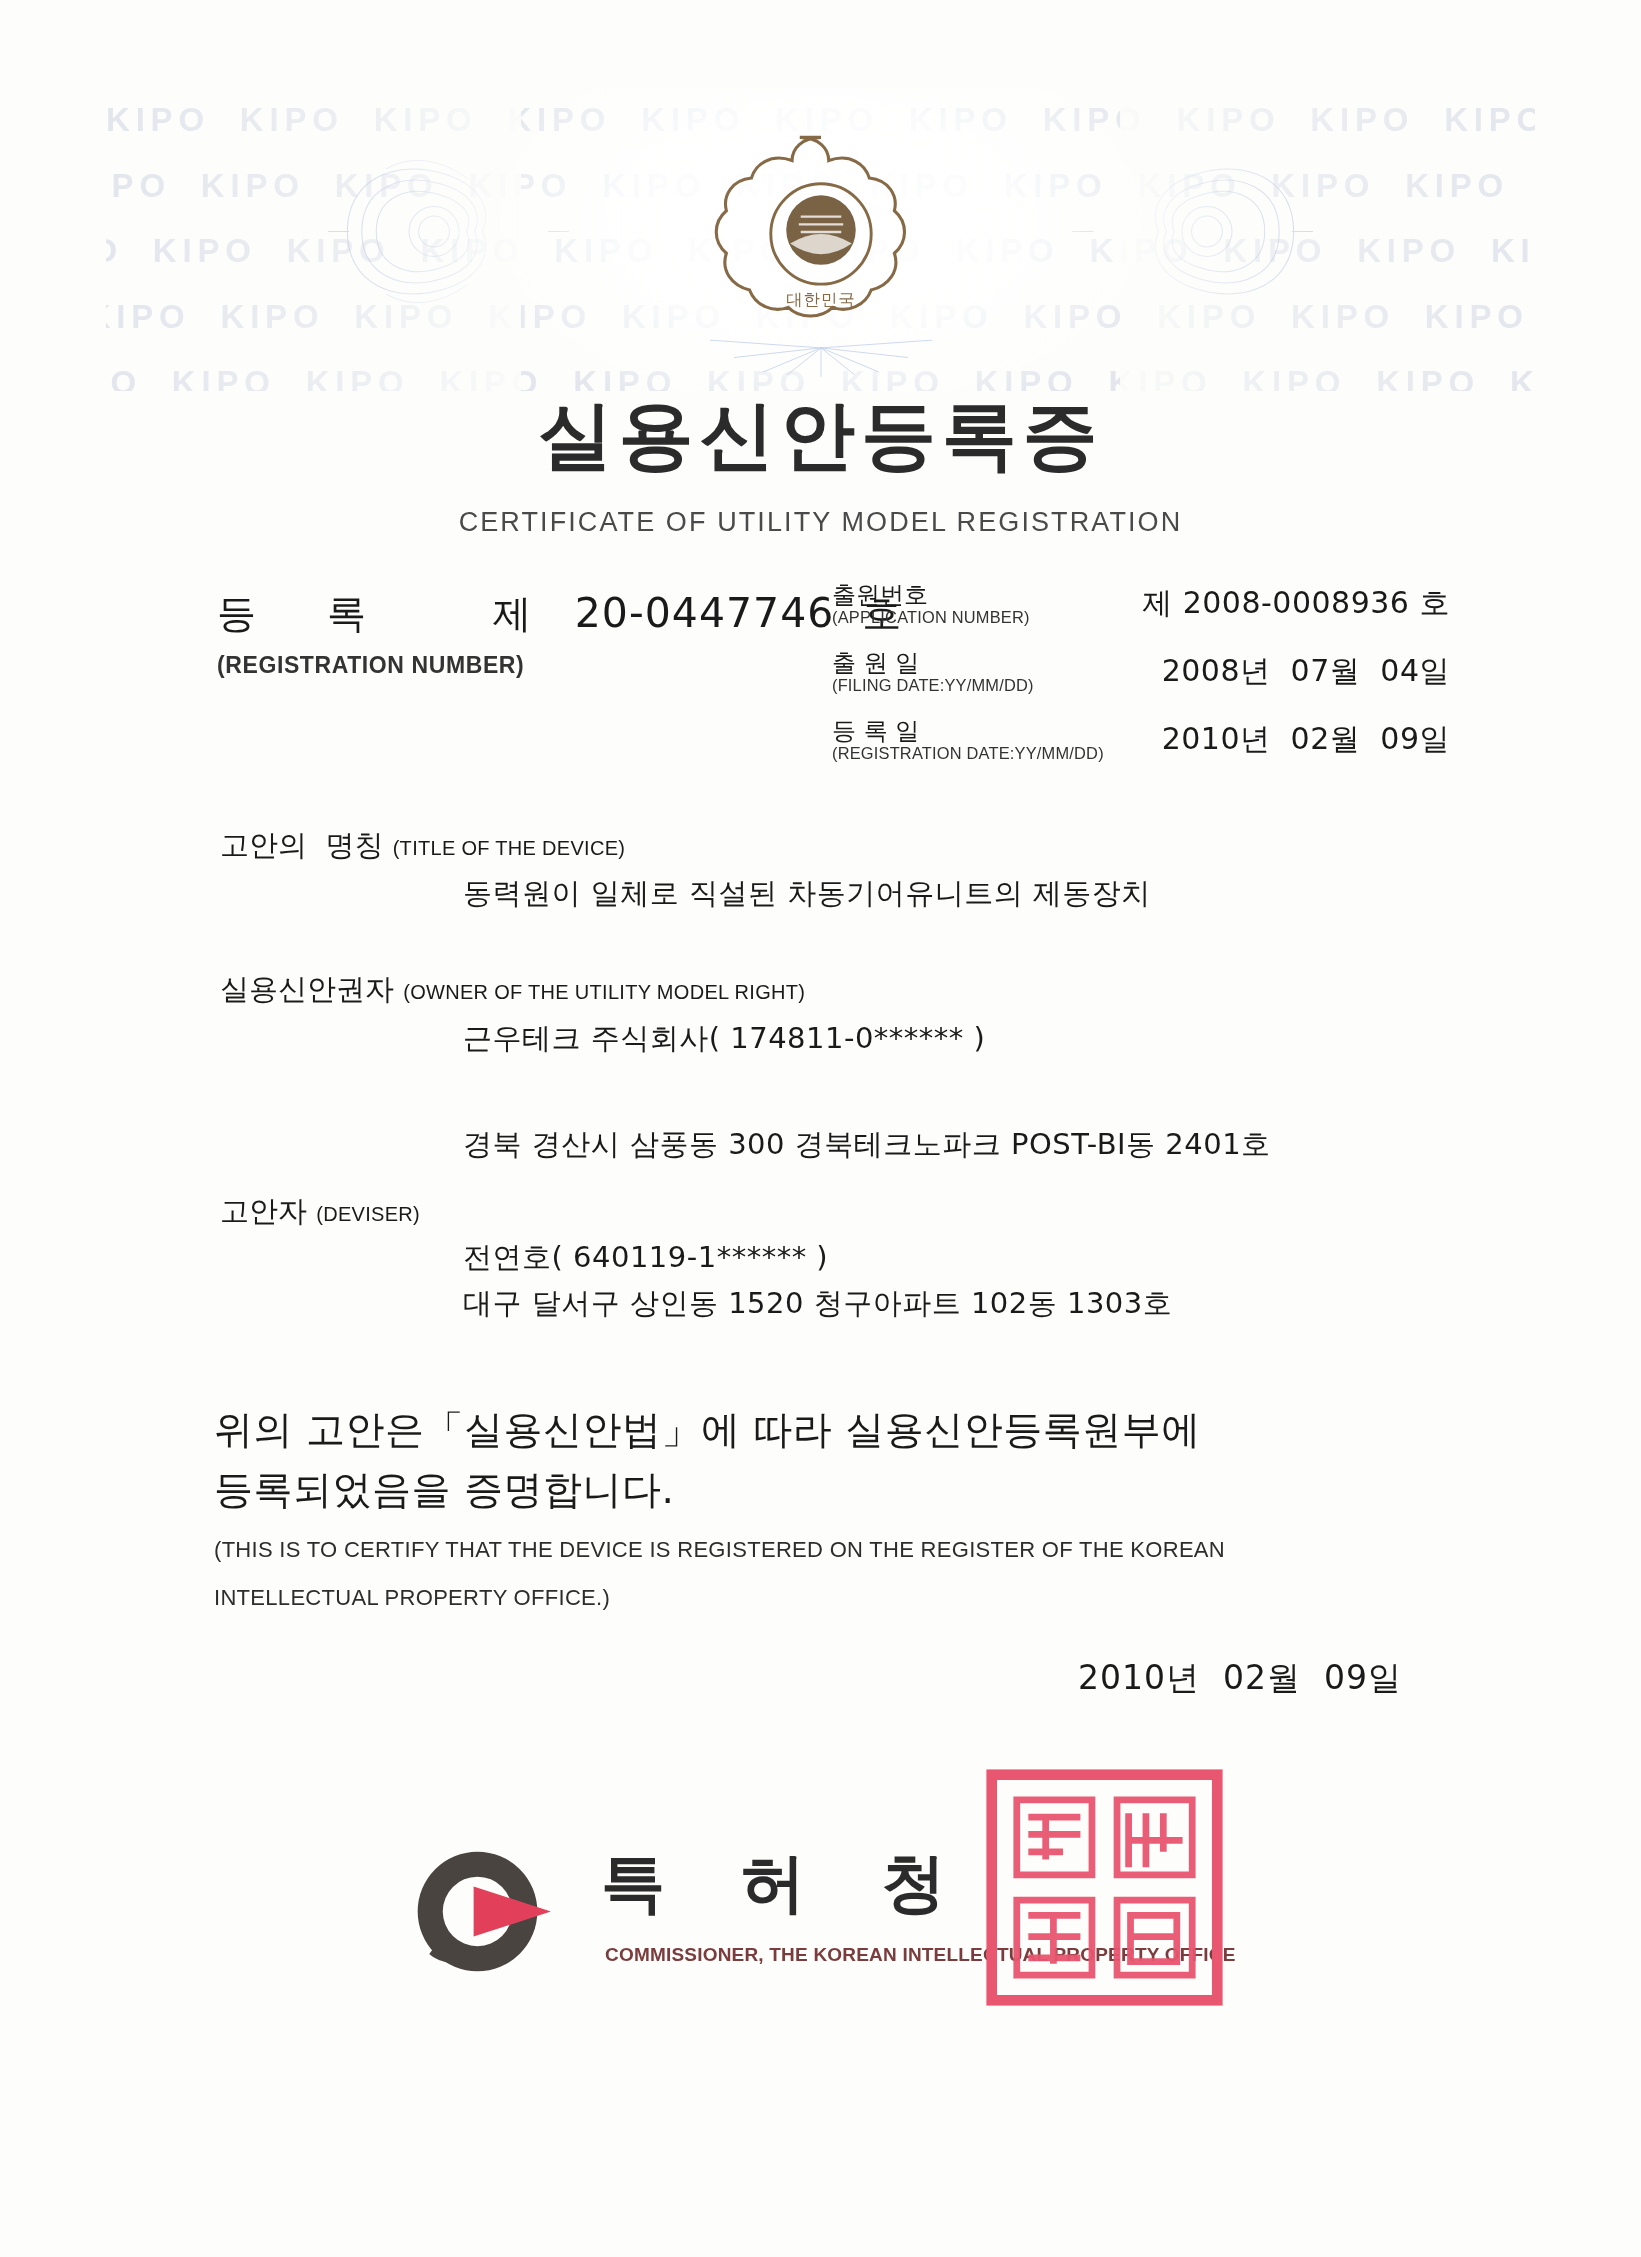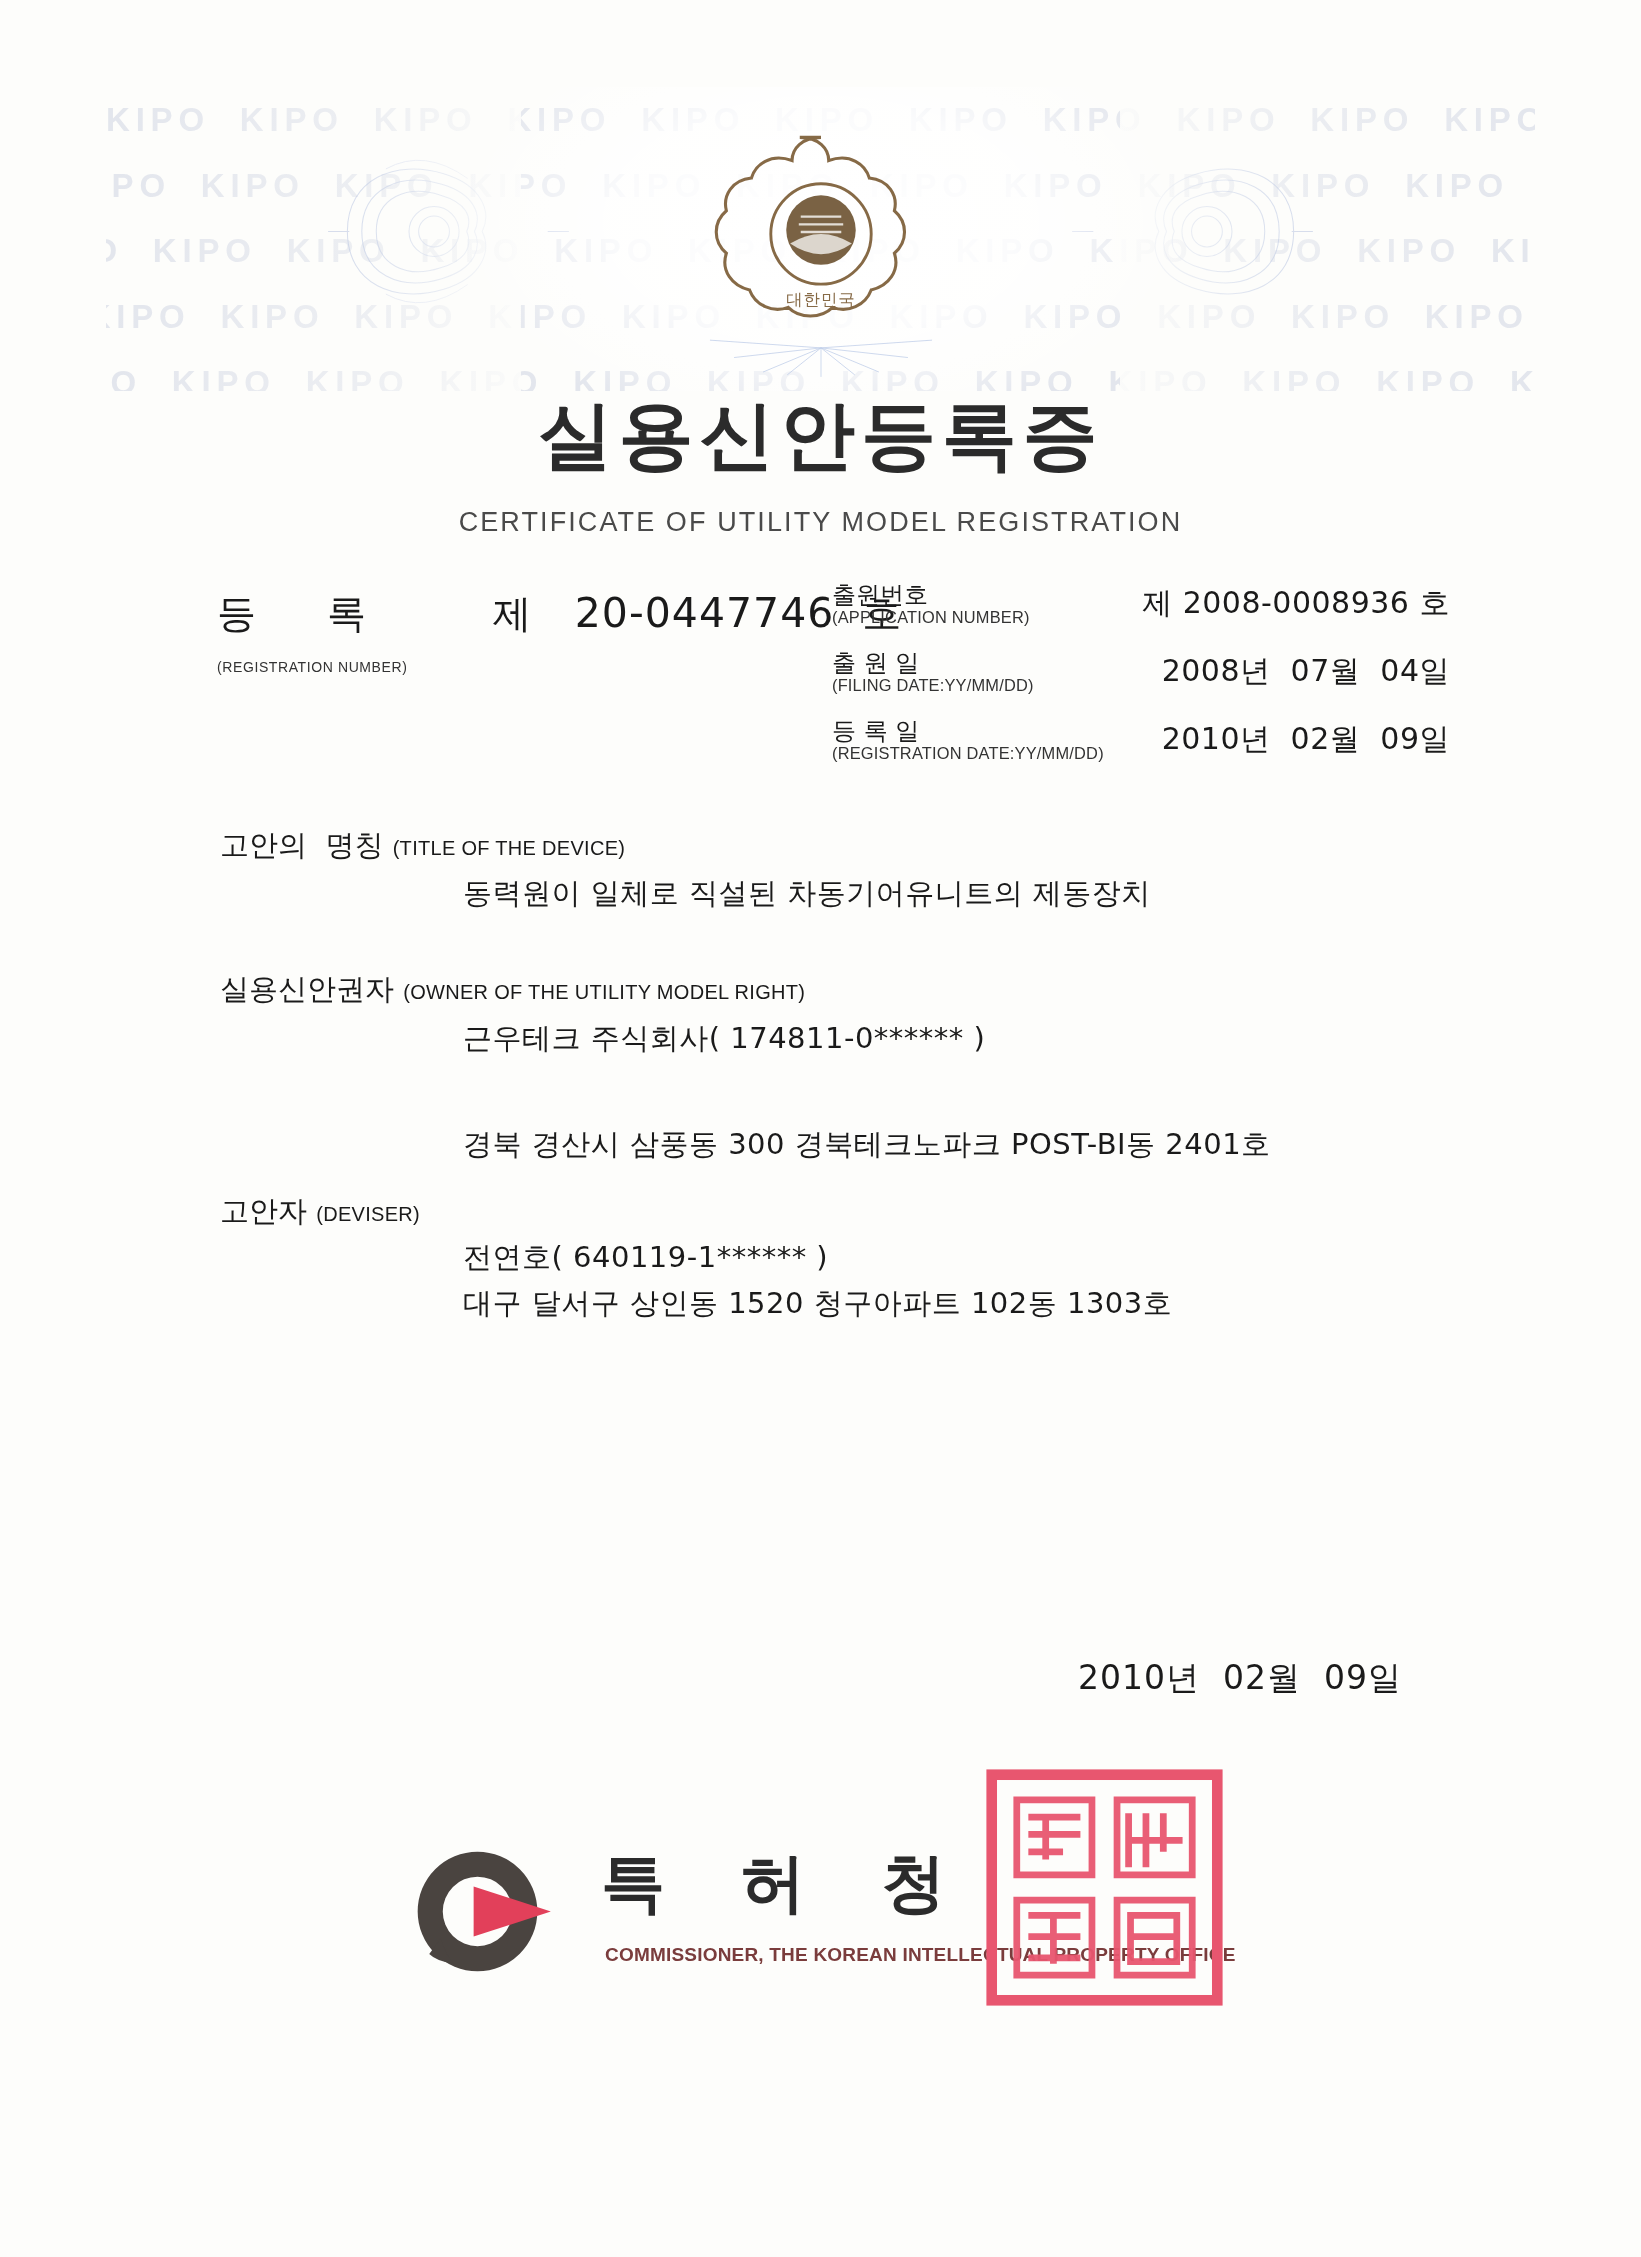--- a/index.html
+++ b/index.html
@@ -120,24 +120,25 @@
   }
   #reg-line {
     font-family: "DejaVu Sans", sans-serif;
     font-size: 39px;
     color: #1a1a1a;
     white-space: pre;
   }
   #reg-line .reg-word { letter-spacing: 15.4px; }
   #reg-line .reg-num { font-size: 41px; letter-spacing: 1px; }
   #reg-sub {
-    margin-top: 18px;
-    font-size: 14px;
+    margin-top: 11px;
+    font-size: 23px;
     color: #333;
     letter-spacing: 0.6px;
+    font-weight: bold;
   }
 
   
   #meta-block {
     position: absolute;
     left: 832px;
     top: 579px;
     width: 618px;
   }
   .meta-row {
@@ -390,20 +391,26 @@
   <div id="title-device-value" class="field-value">동력원이 일체로 직설된 차동기어유니트의 제동장치</div>
 
   <div id="owner-head" class="field-head"><span>실용신안권자 </span><span class="en">(OWNER OF THE UTILITY MODEL RIGHT)</span></div>
   <div id="owner-name" class="field-value">근우테크 주식회사( 174811-0****** )</div>
   <div id="owner-addr" class="field-value">경북 경산시 삼풍동 300 경북테크노파크 POST-BI동 2401호</div>
 
   <div id="deviser-head" class="field-head"><span>고안자 </span><span class="en">(DEVISER)</span></div>
   <div id="deviser-name" class="field-value">전연호( 640119-1****** )</div>
   <div id="deviser-addr" class="field-value">대구 달서구 상인동 1520 청구아파트 102동 1303호</div>
 
+  <div id="certify">
+    <div class="kr">위의 고안은「실용신안법」에 따라 실용신안등록원부에</div>
+    <div class="kr">등록되었음을 증명합니다.</div>
+    <div class="en">(THIS IS TO  CERTIFY THAT THE DEVICE IS REGISTERED ON THE REGISTER OF THE KOREAN</div>
+    <div class="en">INTELLECTUAL PROPERTY OFFICE.)</div>
+  </div>
 
   <div id="issue-date">2010년  02월  09일</div>
 
   <div id="sig-area">
 
     <svg id="kipo-logo-mark" viewBox="0 0 200 150">
       <path d="M100 14
                a62 62 0 1 0 0 124
                a62 62 0 1 0 0 -124
                Z

